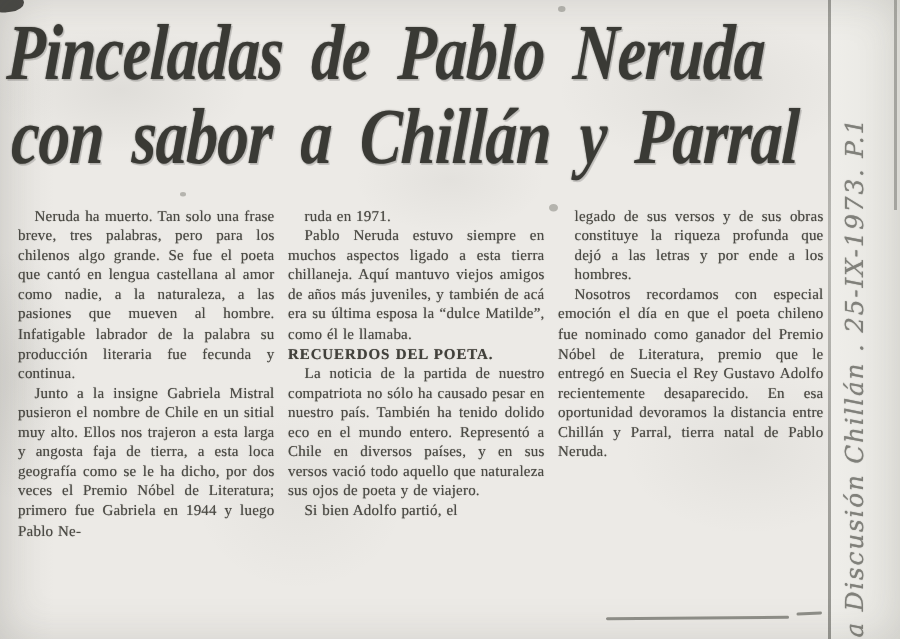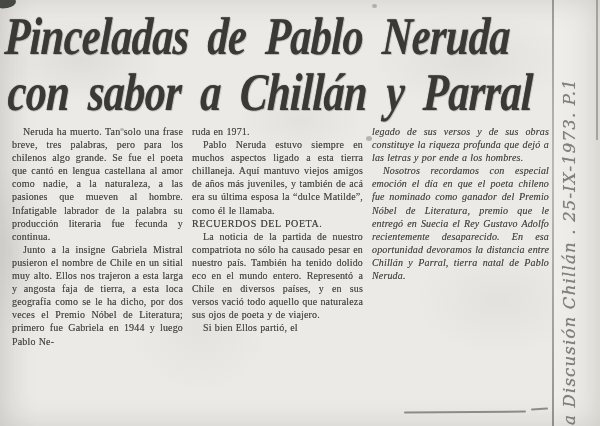--- a/index.html
+++ b/index.html
@@ -25,27 +25,27 @@
   
   .headline-line{position:absolute;white-space:nowrap;font-weight:bold;font-style:italic;
     color:#3a3a35;transform-origin:0 0;
     text-shadow:0 0 1px rgba(58,58,53,0.65), 1px 1px 0 rgba(58,58,53,0.18);}
   .headline-line1{top:6px;left:6px;font-size:42px;letter-spacing:-0.5px;word-spacing:9px;
     transform:scaleY(1.26) skewX(-3deg);}
   .headline-line2{top:62px;left:9px;font-size:42px;letter-spacing:-0.5px;word-spacing:9px;
     transform:scaleY(1.26) skewX(-3deg);}
 
   
-  .columns{position:absolute;top:125px;left:12px;width:537px;display:flex;gap:9px;}
+  .columns{position:absolute;top:138px;left:12px;width:537px;display:flex;gap:9px;}
   .col{width:171px;}
   .col p{margin:0;font-size:10px;line-height:13.1px;text-align:justify;
     color:#4b4a44;letter-spacing:0.15px;word-spacing:0.5px;
     text-shadow:0 0 0.6px rgba(75,74,68,0.7);text-indent:11px;}
-  .col p.noindent{text-indent:0;}
-  .col p.subhead{font-weight:normal;text-indent:0;letter-spacing:0.6px;color:#42413b;}
+  .col p.noindent{text-indent:0;margin-left:11px;}
+  .col p.subhead{font-weight:bold;text-indent:0;letter-spacing:0.6px;color:#42413b;}
 
   
   .col-rule{position:absolute;height:2px;background:#6f6f68;opacity:.75;border-radius:1px;}
   .col-rule-long{left:404px;top:411px;width:122px;transform:rotate(-0.4deg);}
   .col-rule-short{left:531px;top:408px;width:17px;transform:rotate(-3deg);}
 
   
   .margin-strip{position:absolute;left:553px;top:0;width:47px;height:426px;
     background:linear-gradient(to right,#efeeea,#e7e6e1);}
   .pencil-divider{position:absolute;left:552px;top:0;width:2px;height:426px;
@@ -74,23 +74,23 @@
   <div class="columns">
     <div class="col">
       <p>Neruda ha muerto. Tan solo una frase breve, tres palabras, pero para los chilenos algo grande. Se fue el poeta que cantó en lengua castellana al amor como nadie, a la naturaleza, a las pasiones que mueven al hombre. Infatigable labrador de la palabra su producción literaria fue fecunda y continua.</p>
       <p>Junto a la insigne Gabriela Mistral pusieron el nombre de Chile en un sitial muy alto. Ellos nos trajeron a esta larga y angosta faja de tierra, a esta loca geografía como se le ha dicho, por dos veces el Premio Nóbel de Literatura; primero fue Gabriela en 1944 y luego Pablo Ne-</p>
     </div>
     <div class="col">
       <p class="noindent">ruda en 1971.</p>
       <p>Pablo Neruda estuvo siempre en muchos aspectos ligado a esta tierra chillaneja. Aquí mantuvo viejos amigos de años más juveniles, y también de acá era su última esposa la “dulce Matilde”, como él le llamaba.</p>
       <p class="subhead">RECUERDOS DEL POETA.</p>
       <p>La noticia de la partida de nuestro compatriota no sólo ha causado pesar en nuestro país. También ha tenido dolido eco en el mundo entero. Representó a Chile en diversos países, y en sus versos vació todo aquello que naturaleza sus ojos de poeta y de viajero.</p>
-      <p>Si bien Ellos partió, el</p>
+      <p>Si bien Adolfo partió, el</p>
     </div>
-    <div class="col" style="width:177px;font-style:italic;">
+    <div class="col" style="width:177px;">
       <p class="noindent">legado de sus versos y de sus obras constituye la riqueza profunda que dejó a las letras y por ende a los hombres.</p>
       <p>Nosotros recordamos con especial emoción el día en que el poeta chileno fue nominado como ganador del Premio Nóbel de Literatura, premio que le entregó en Suecia el Rey Gustavo Adolfo recientemente desaparecido. En esa oportunidad devoramos la distancia entre Chillán y Parral, tierra natal de Pablo Neruda.</p>
     </div>
   </div>
 
   <div class="col-rule col-rule-long"></div>
   <div class="col-rule col-rule-short"></div>
 
   <div class="margin-strip"></div>
   <div class="pencil-divider"></div>

